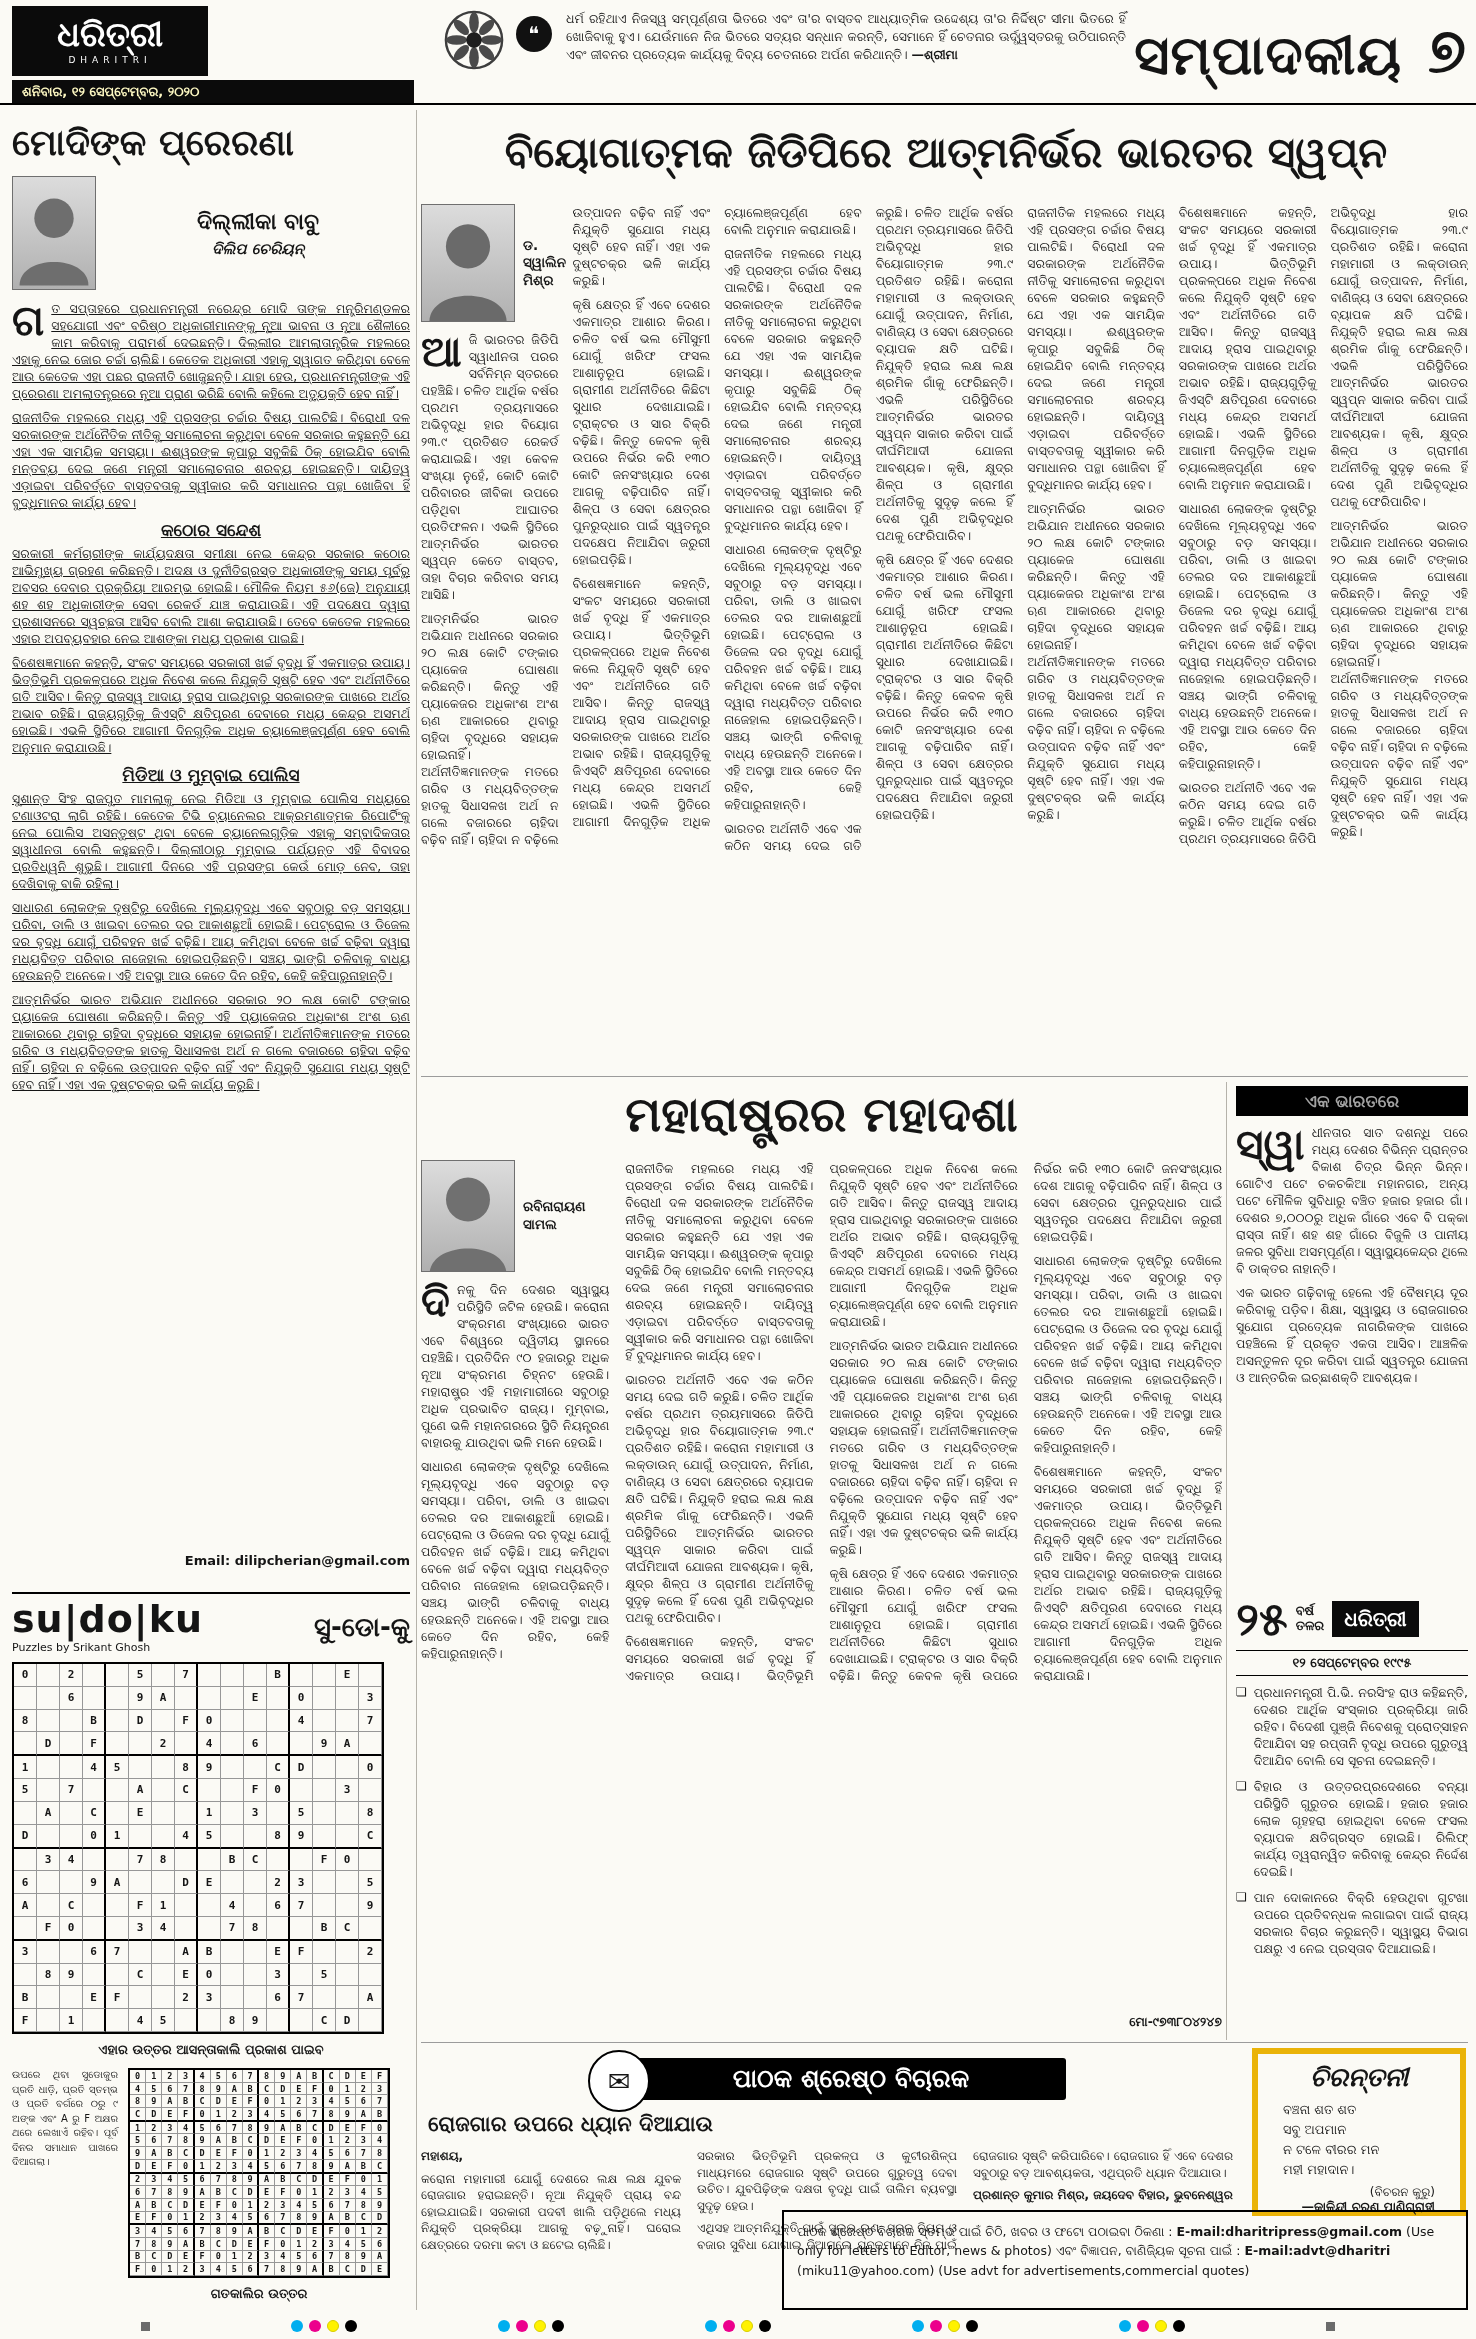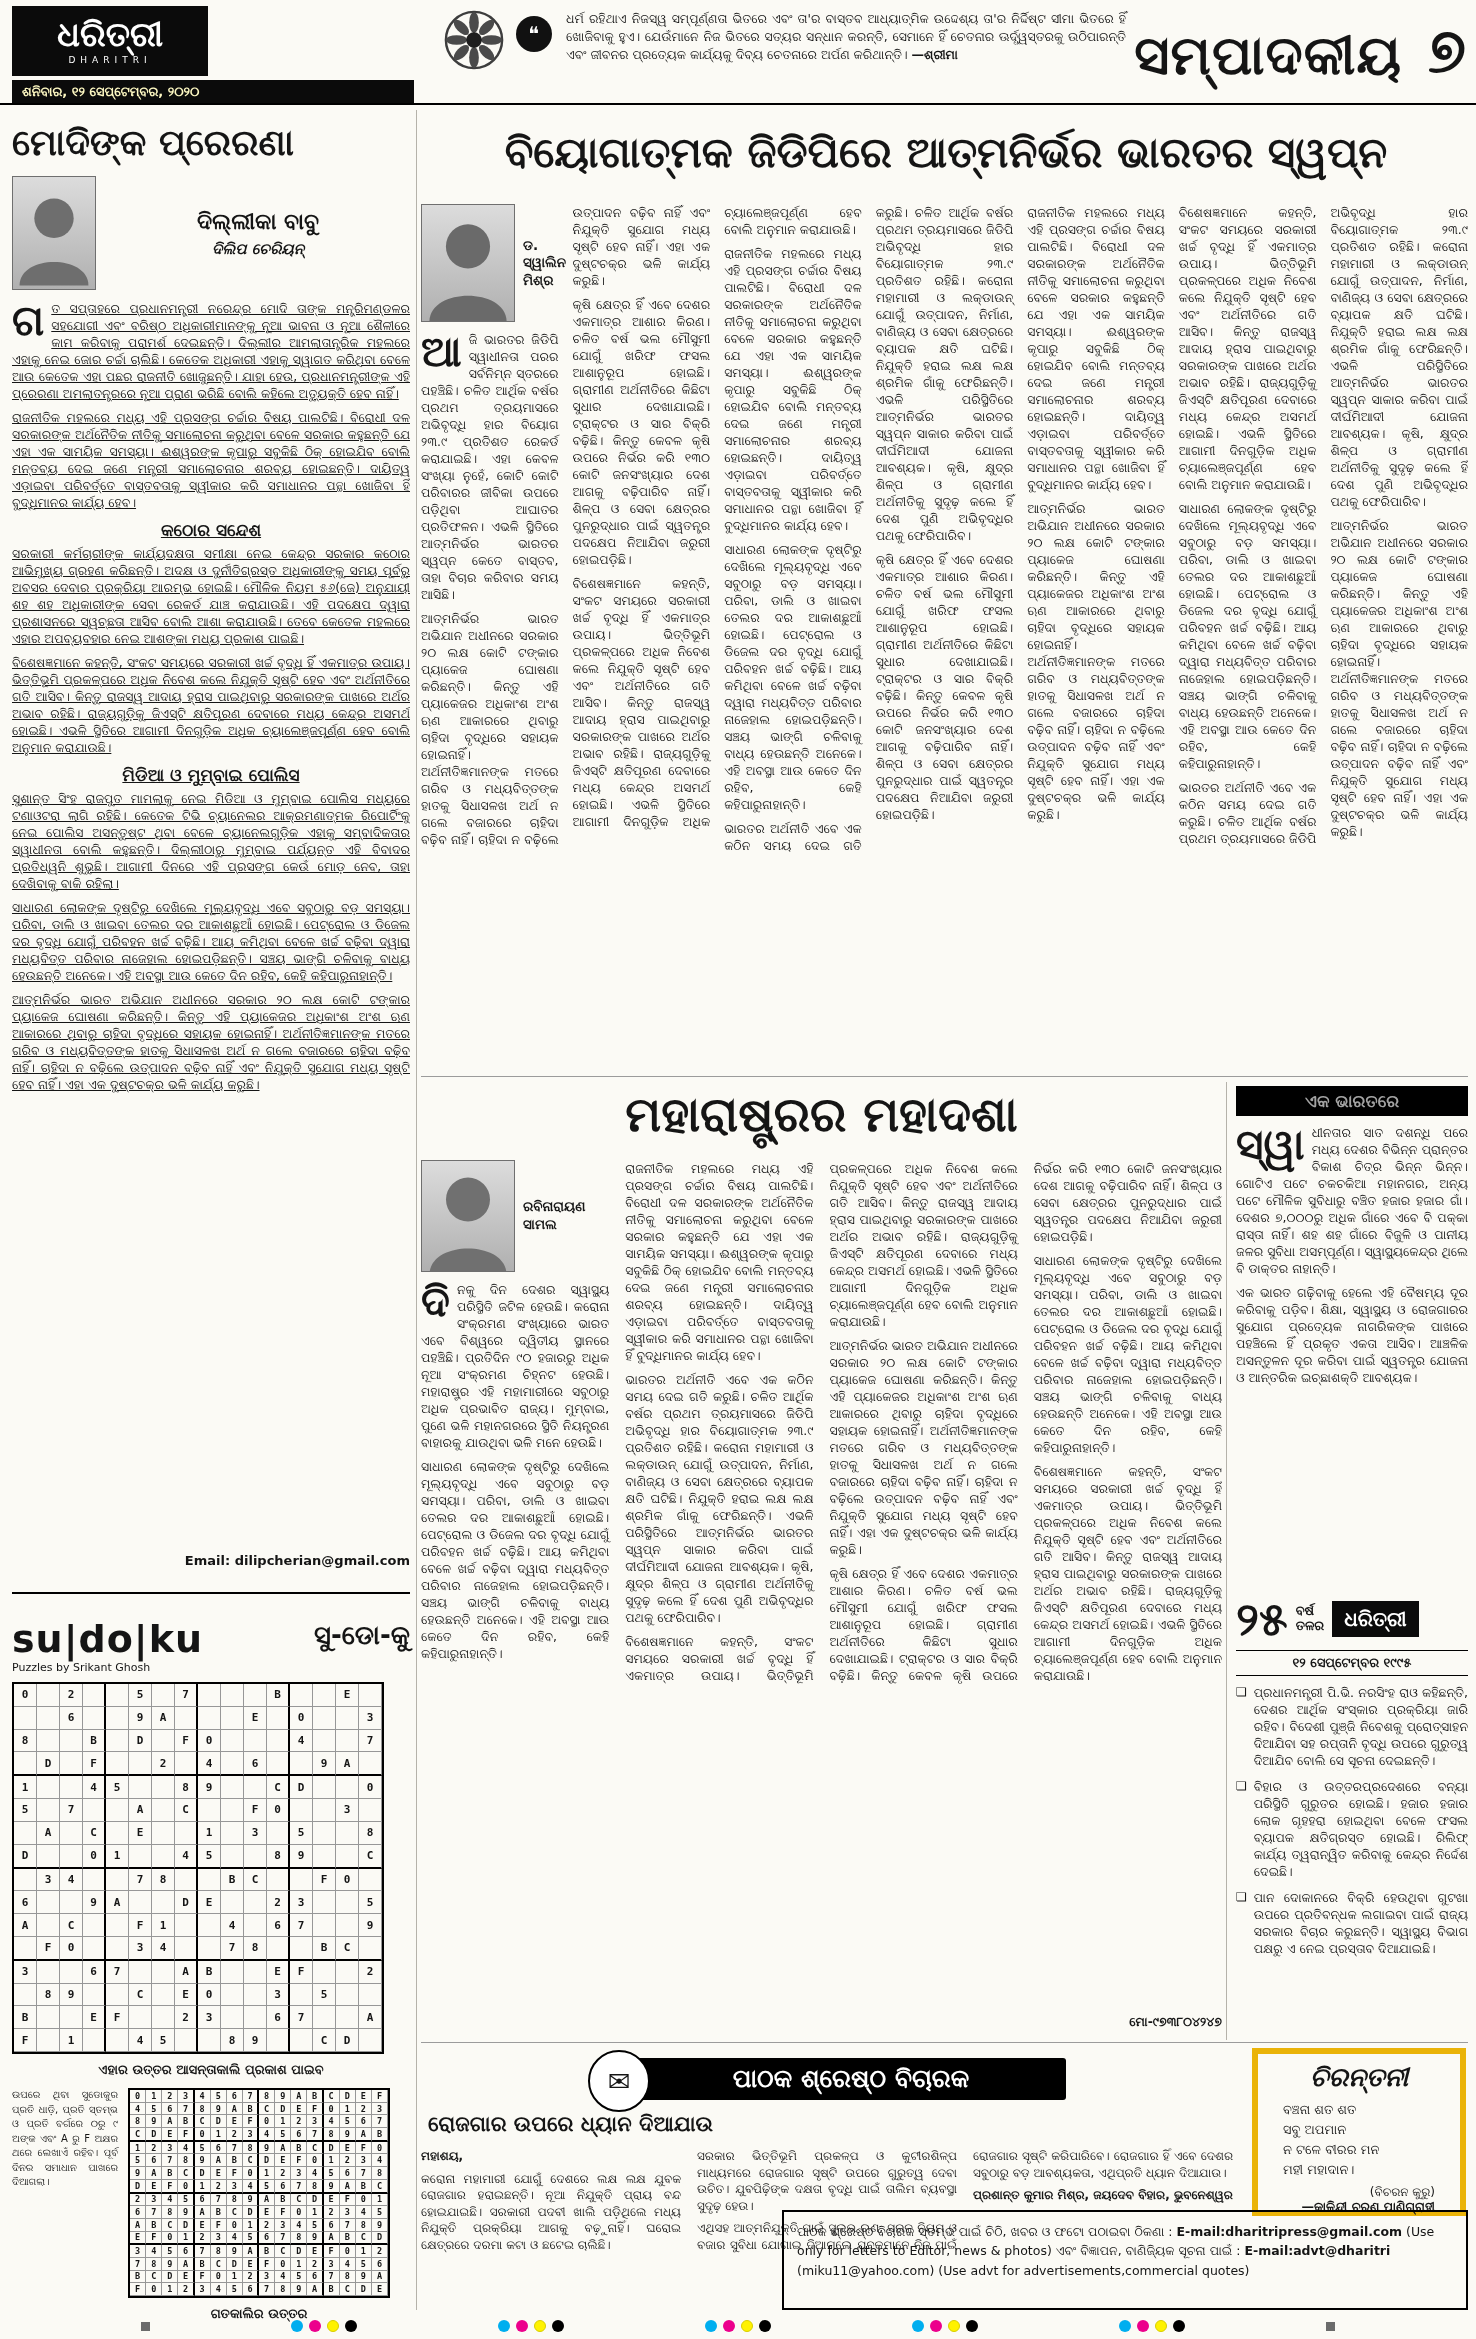--- a/index.html
+++ b/index.html
@@ -55,21 +55,21 @@
   .y25-head{display:flex;align-items:center;gap:8px;}
   .y25-num{font-size:46px;font-weight:800;line-height:1;}
   .y25-mid{font-size:13px;font-weight:700;line-height:1.15;}
   .y25-logo{background:#0b0b0b;color:#fff;font-size:20px;font-weight:700;padding:6px 12px;}
   .y25-date{border-top:1px solid #000;border-bottom:1px solid #000;text-align:center;
             font-size:13px;font-weight:700;padding:4px 0;margin:8px 0;}
   .y25-item{display:flex;gap:7px;font-size:12.5px;line-height:1.36;text-align:justify;margin-bottom:9px;}
   .y25-item .sq{flex:none;font-size:12px;line-height:1.4;}
   
   .sudoku{left:12px;top:1600px;width:398px;height:712px;}
-  .sudoku-head{display:flex;align-items:flex-start;justify-content:space-between;margin-bottom:8px;margin-top:20px;}
+  .sudoku-head{display:flex;align-items:center;justify-content:space-between;margin-bottom:8px;}
   .sudoku-title{font-size:38px;font-weight:800;letter-spacing:1px;line-height:1;}
   .sudoku-sub{font-size:11px;margin-top:3px;}
   .sudoku-odia{font-size:26px;font-weight:800;}
   .grid{display:grid;border:2px solid #000;font-family:"DejaVu Sans Mono",monospace;}
   .grid .cell{border-right:1px solid #979797;border-bottom:1px solid #979797;display:flex;
               align-items:center;justify-content:center;font-weight:700;}
   .grid .cell.br{border-right:2px solid #000;}
   .grid .cell.bb{border-bottom:2px solid #000;}
   .puzzle{grid-template-columns:repeat(16,1fr);width:368px;height:368px;font-size:11px;}
   .sudoku-caption{text-align:center;font-size:13px;font-weight:700;margin:8px 0 10px;}

